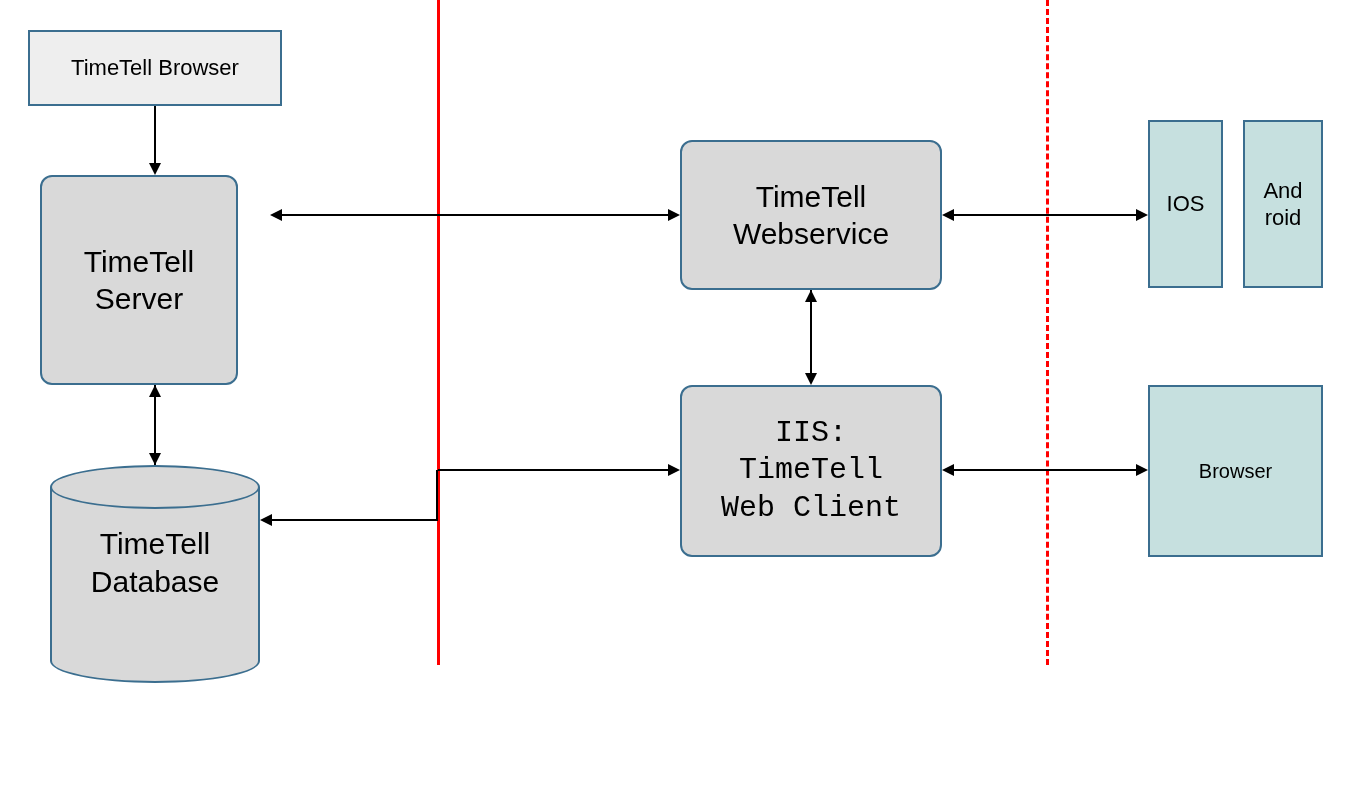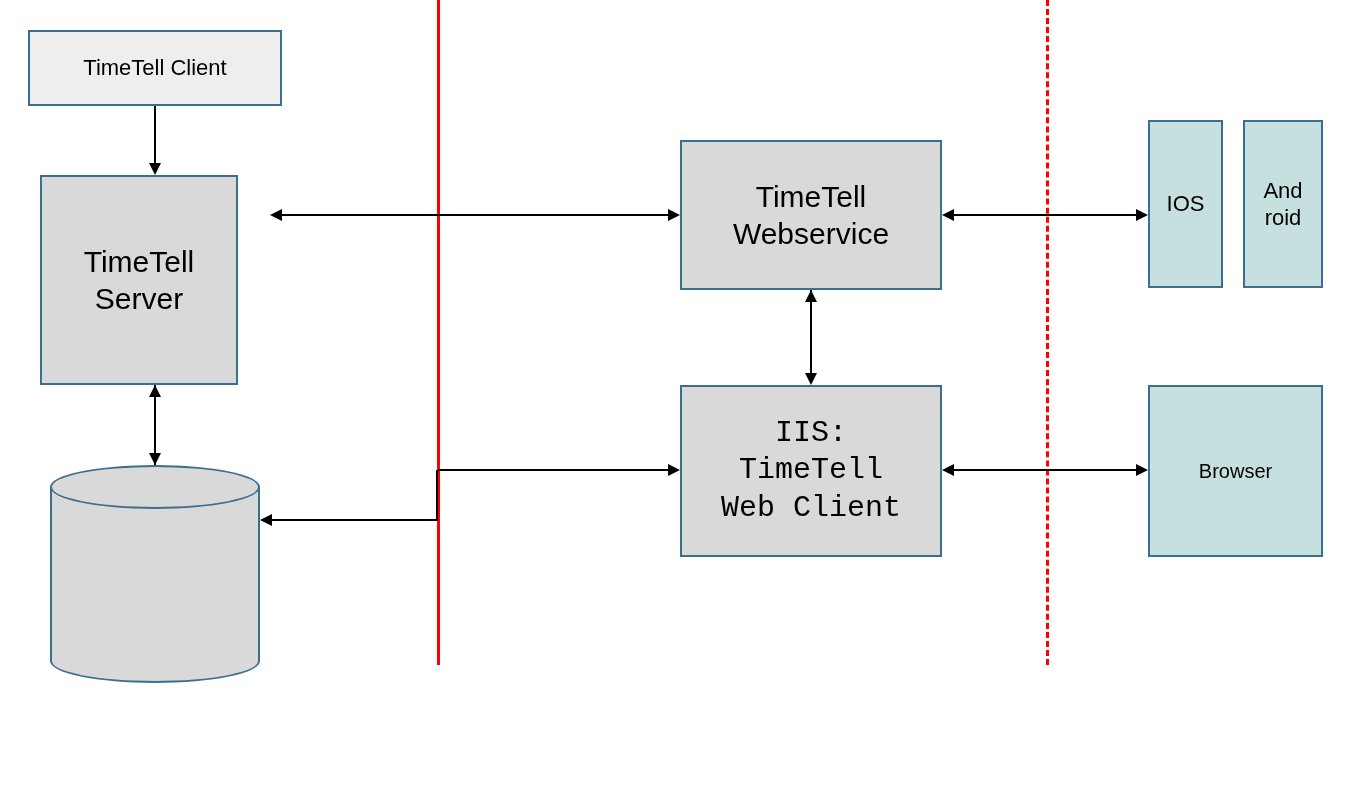--- a/index.html
+++ b/index.html
@@ -79,39 +79,40 @@
   .divider-solid {
     position: absolute;
     width: 0;
     border-left: 3px solid #ff0000;
   }
   .divider-dashed {
     position: absolute;
     width: 0;
     border-left: 3px dashed #ff0000;
   }
-  .fs-big   { font-size: 30px; }
+  .fs-big   { font-size: 30px; border-radius: 12px; }
   .fs-med   { font-size: 20px; }
   .fs-small { font-size: 22px; }
 </style>
 </head>
 <body>
 
 <div class="box node-light fs-small" style="left:28px; top:30px; width:254px; height:76px;">
-  <span>TimeTell Client</span>
+  <span>TimeTell Browser</span>
 </div>
 
 <div class="box node-gray fs-big" style="left:40px; top:175px; width:198px; height:210px;">
   <span style="white-space:pre-line;">TimeTell Server</span>
 </div>
 
 <div class="cyl" style="left:50px; top:465px; width:210px; height:218px;">
   <div class="bot"></div>
   <div class="body"></div>
   <div class="top"></div>
+  <div class="label fs-big" style="white-space:pre-line;">TimeTell Database</div>
 </div>
 
 <div class="box node-gray fs-big" style="left:680px; top:140px; width:262px; height:150px;">
   <span style="white-space:pre-line;">TimeTell Webservice</span>
 </div>
 
 <div class="box node-gray fs-big" style="left:680px; top:385px; width:262px; height:172px;">
   <span style="white-space:pre-line;font-family:Liberation Mono, monospace;">IIS:
 TimeTell
 Web Client</span>

